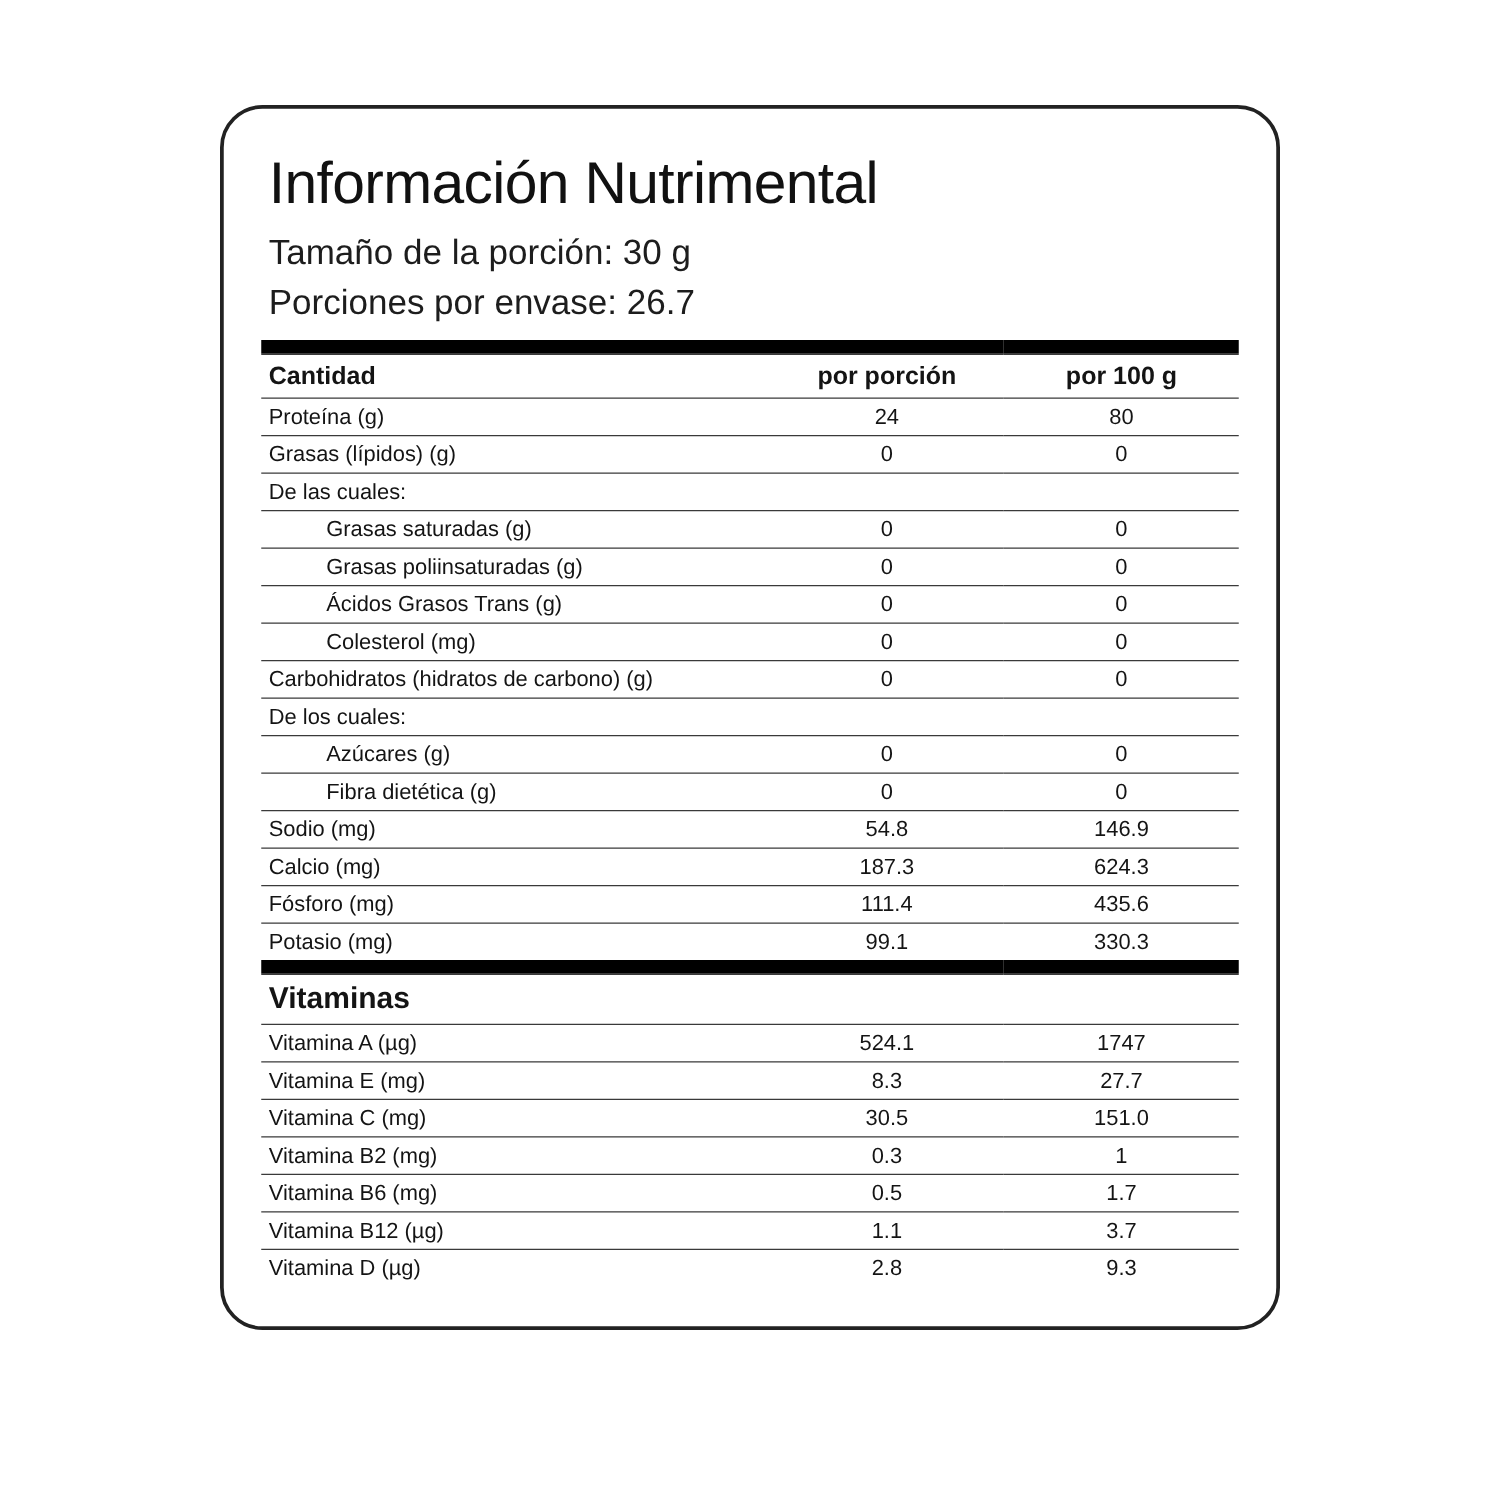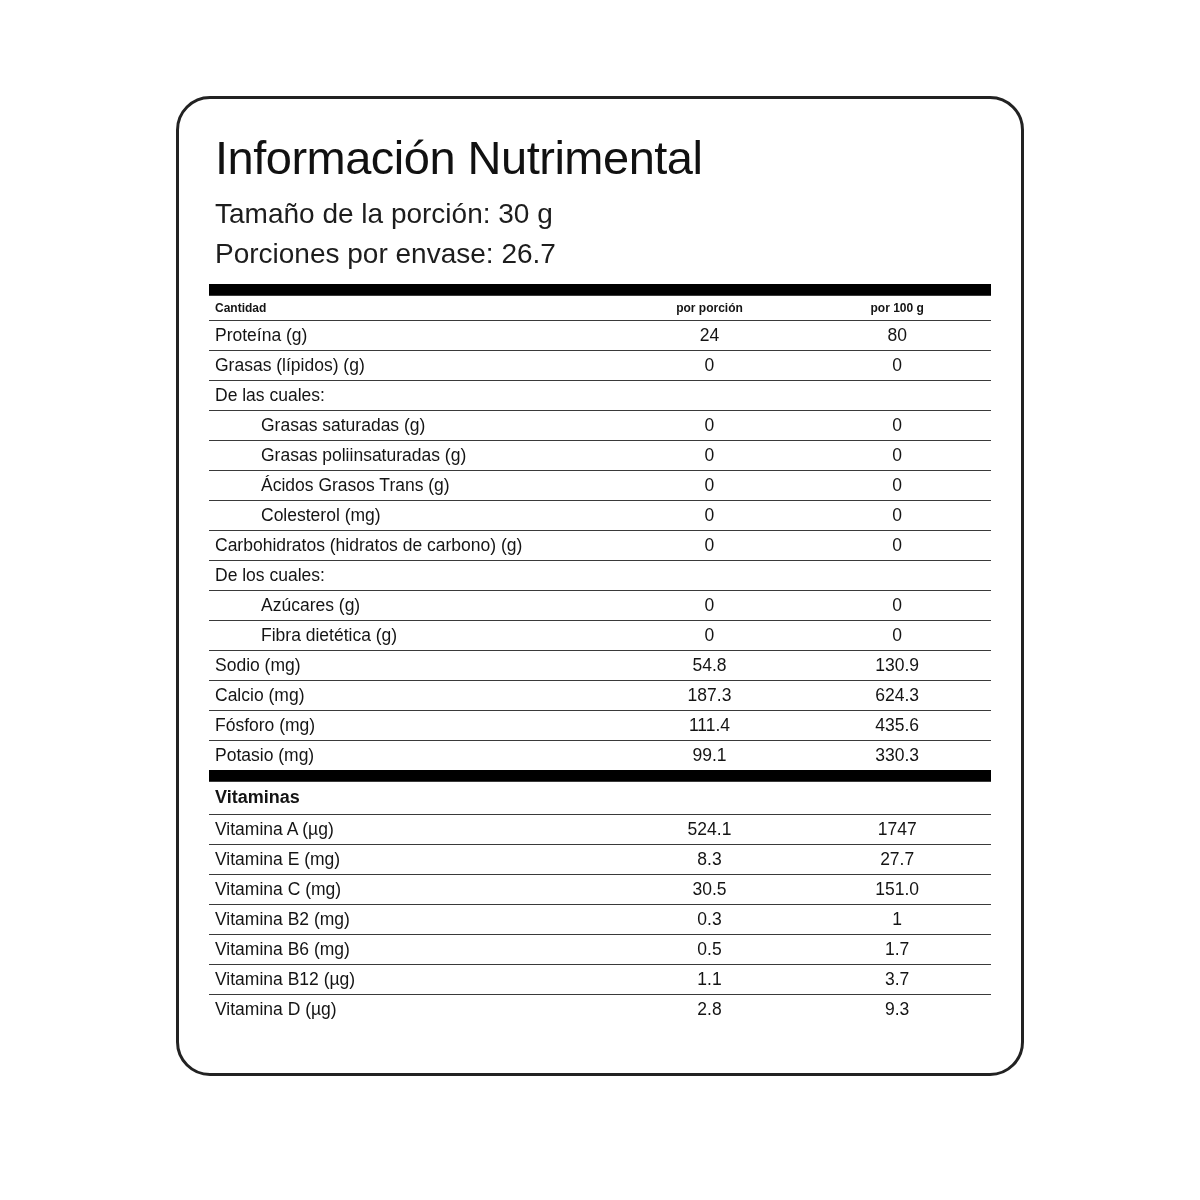--- a/index.html
+++ b/index.html
@@ -13,21 +13,21 @@
   }
   .page {
     position: relative;
     width: 1200px;
     height: 1200px;
     background: #ffffff;
   }
   .label-card {
     position: absolute;
     left: 176px;
-    top: 96px;
+    top: 84px;
     width: 848px;
     height: 980px;
     box-sizing: border-box;
     border: 3px solid #222222;
     border-radius: 34px;
     background: #ffffff;
     padding: 28px 30px 0 30px;
   }
   .inner {
     width: 100%;
@@ -84,28 +84,28 @@
     text-align: left;
     padding-left: 6px;
     white-space: nowrap;
   }
   table.nutri td.val {
     text-align: center;
     white-space: nowrap;
   }
   table.nutri tr.header td {
     font-weight: bold;
-    font-size: 12px;
+    font-size: 20px;
     border-bottom: 1.5px solid #3a3a3a;
     padding-top: 5px;
     padding-bottom: 5px;
   }
   table.nutri tr.section td {
     font-weight: bold;
-    font-size: 18px;
+    font-size: 24px;
     padding-top: 5px;
     padding-bottom: 5px;
   }
   table.nutri tr.subhead td.name {
     font-weight: 400;
   }
   table.nutri td.name.indent1 {
     padding-left: 52px;
   }
   table.nutri tr.last-in-group td {
@@ -193,21 +193,21 @@
             <td class="val">0</td>
           </tr>
           <tr>
             <td class="name indent1">Fibra dietética (g)</td>
             <td class="val">0</td>
             <td class="val">0</td>
           </tr>
           <tr>
             <td class="name">Sodio (mg)</td>
             <td class="val">54.8</td>
-            <td class="val">130.9</td>
+            <td class="val">146.9</td>
           </tr>
           <tr>
             <td class="name">Calcio (mg)</td>
             <td class="val">187.3</td>
             <td class="val">624.3</td>
           </tr>
           <tr>
             <td class="name">Fósforo (mg)</td>
             <td class="val">111.4</td>
             <td class="val">435.6</td>

